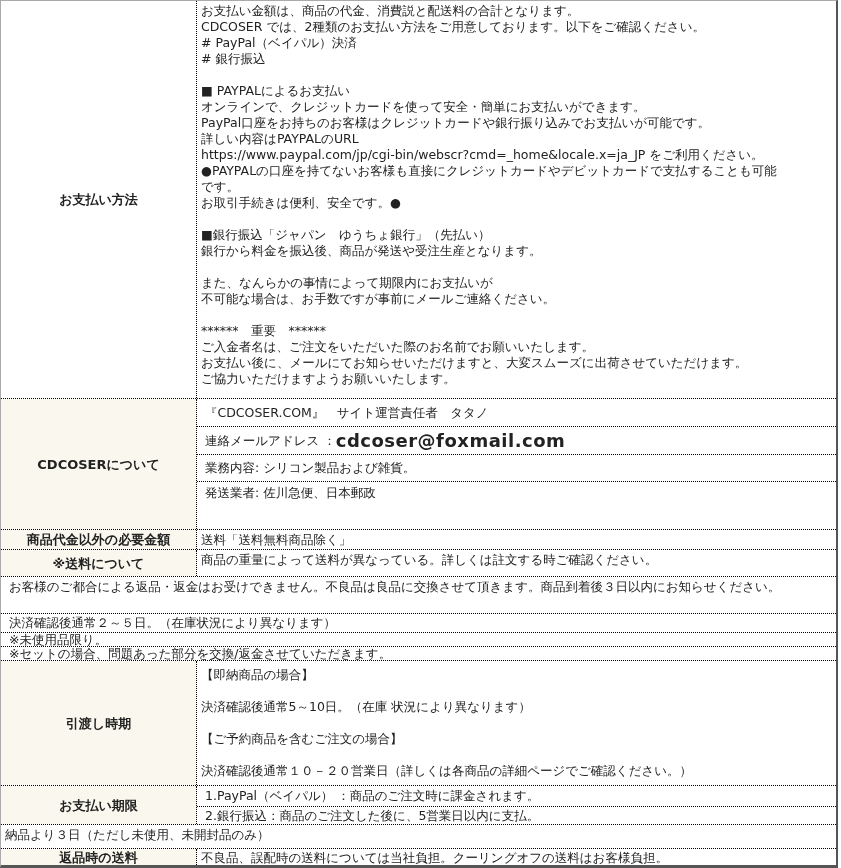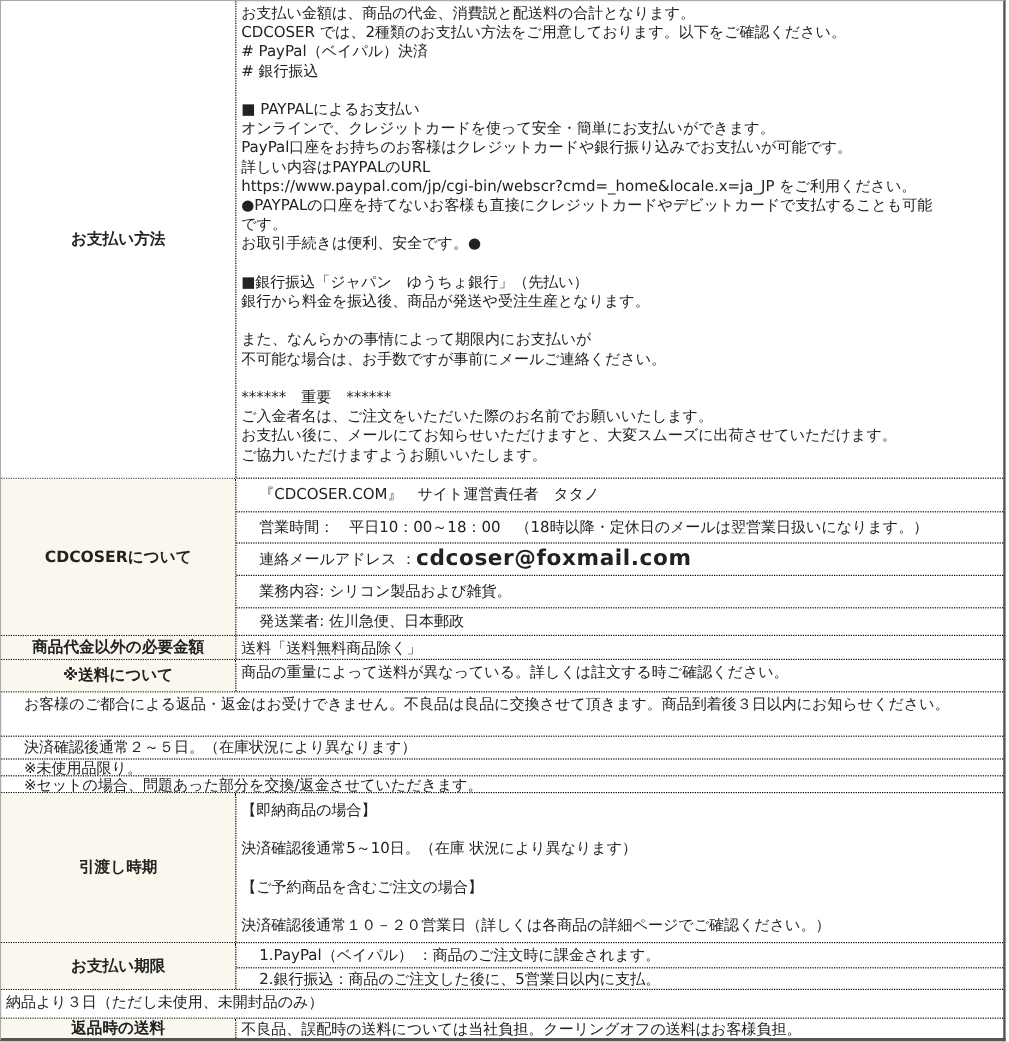--- a/index.html
+++ b/index.html
@@ -26,21 +26,21 @@
     display: flex; align-items: center; justify-content: center;
     font-weight: bold; font-size: 13px; text-align: right;
     padding: 0 6px; line-height: 17px;
   }
   .hcell.white { background: #ffffff; }
   .ccell { flex: 1 1 auto; min-width: 0; }
   .pad { padding: 2px 4px; font-size: 12.5px; line-height: 16px; }
   .multiline { white-space: pre-wrap; }
   .subrow {
     display: flex; align-items: center;
-    padding: 0 19px; font-size: 12.5px; line-height: 16px;
+    padding: 0 8px; font-size: 12.5px; line-height: 16px;
     border-top: 1px dotted #000000;
     overflow: hidden;
   }
   .subrow.first { border-top: none; }
   .subrow.top-align { align-items: flex-start; padding-top: 2px; }
   .email { font-weight: bold; font-size: 18px; letter-spacing: 0.5px; }
 
   
   .row-payment  { height: 397px; }
   .row-cdcoser  { height: 131px; }
@@ -89,21 +89,20 @@
 ご入金者名は、ご注文をいただいた際のお名前でお願いいたします。
 お支払い後に、メールにてお知らせいただけますと、大変スムーズに出荷させていただけます。
 ご協力いただけますようお願いいたします。</div>
     </div>
   </div>
 
   <div class="row row-cdcoser">
     <div class="hcell">CDCOSERについて</div>
     <div class="ccell ccell-stack">
       <div class="subrow first sr-c1">『CDCOSER.COM』　サイト運営責任者　タタノ</div>
-      <div class="subrow sr-c2">営業時間：　平日10：00～18：00　（18時以降・定休日のメールは翌営業日扱いになります。）</div>
       <div class="subrow sr-c3">
         <span>連絡メールアドレス ： </span>
         <span class="email">cdcoser@foxmail.com</span>
       </div>
       <div class="subrow sr-c4">業務内容: シリコン製品および雑貨。</div>
       <div class="subrow sr-c5">発送業者: 佐川急便、日本郵政</div>
     </div>
   </div>
 
   <div class="row row-extra">

